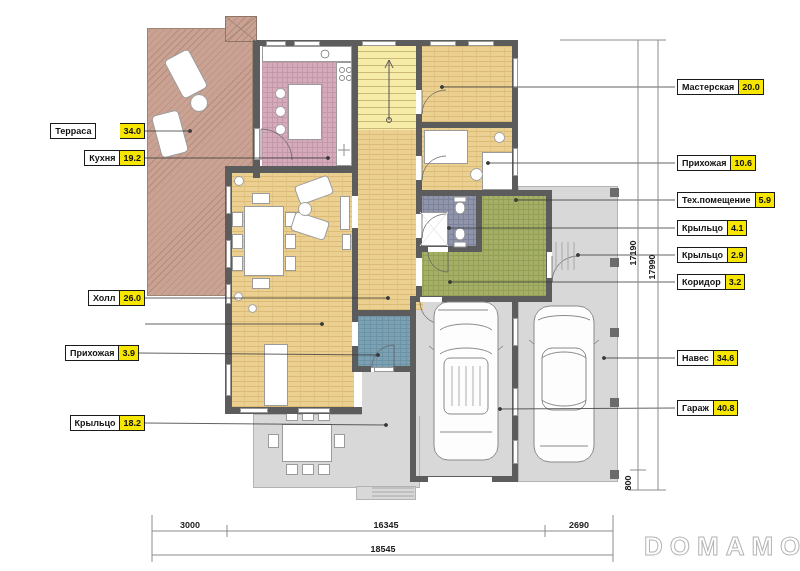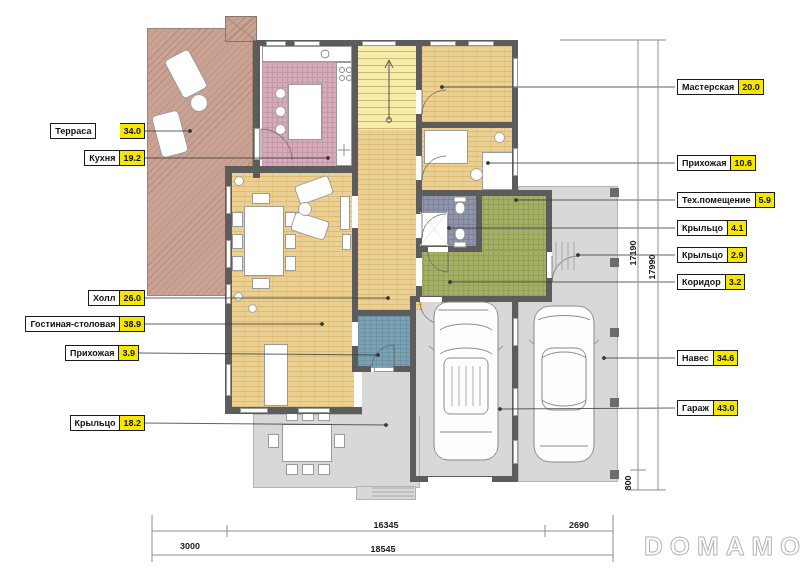--- a/index.html
+++ b/index.html
@@ -283,24 +283,20 @@
       <span class="vl">34.0</span>
   </div>
   <div class="callout rt" style="right:655px;top:150px;">
     <span class="nm">Кухня</span>
       <span class="vl">19.2</span>
   </div>
   <div class="callout rt" style="right:655px;top:290px;">
     <span class="nm">Холл</span>
       <span class="vl">26.0</span>
   </div>
-  <div class="callout rt" style="right:655px;top:316px;">
-    <span class="nm">Гостиная-столовая</span>
-      <span class="vl">38.9</span>
-  </div>
   <div class="callout rt" style="right:661px;top:345px;">
     <span class="nm">Прихожая</span>
       <span class="vl">3.9</span>
   </div>
   <div class="callout rt" style="right:655px;top:415px;">
     <span class="nm">Крыльцо</span>
       <span class="vl">18.2</span>
   </div>
 
   <div class="callout" style="left:677px;top:79px;">
@@ -326,26 +322,26 @@
   <div class="callout" style="left:677px;top:274px;">
     <span class="nm">Коридор</span>
       <span class="vl">3.2</span>
   </div>
   <div class="callout" style="left:677px;top:350px;">
     <span class="nm">Навес</span>
       <span class="vl">34.6</span>
   </div>
   <div class="callout" style="left:677px;top:400px;">
     <span class="nm">Гараж</span>
-      <span class="vl">43.0</span>
+      <span class="vl">40.8</span>
   </div>
 
   <div class="dimtext vdim" style="left:613px;top:248px;">17190</div>
   <div class="dimtext vdim" style="left:632px;top:262px;">17990</div>
   <div class="dimtext vdim" style="left:608px;top:478px;">800</div>
-  <div class="dimtext hdim" style="left:190px;top:520px;margin-top:21px;">3000</div>
+  <div class="dimtext hdim" style="left:190px;top:520px;">3000</div>
   <div class="dimtext hdim" style="left:386px;top:520px;">16345</div>
   <div class="dimtext hdim" style="left:579px;top:520px;">2690</div>
   <div class="dimtext hdim" style="left:383px;top:544px;">18545</div>
 
   <div class="wm-logo">DOMAMO</div>
 
 </div>
 
 </body></html>

